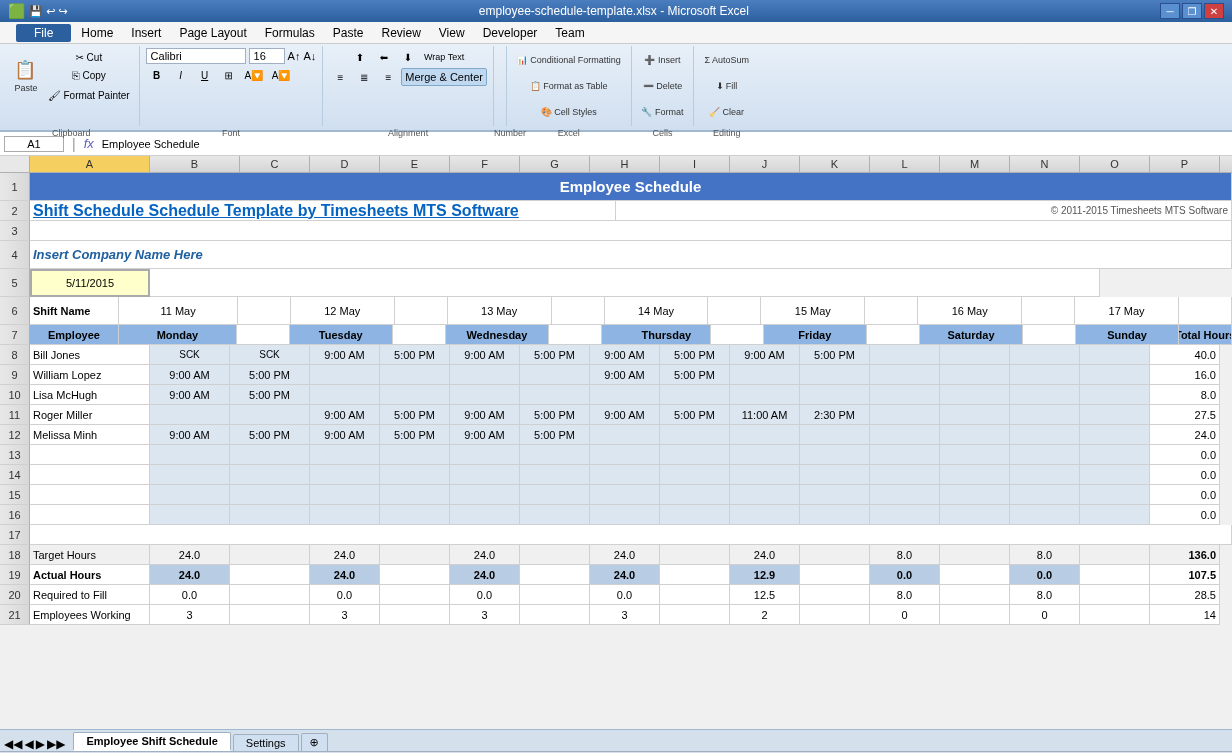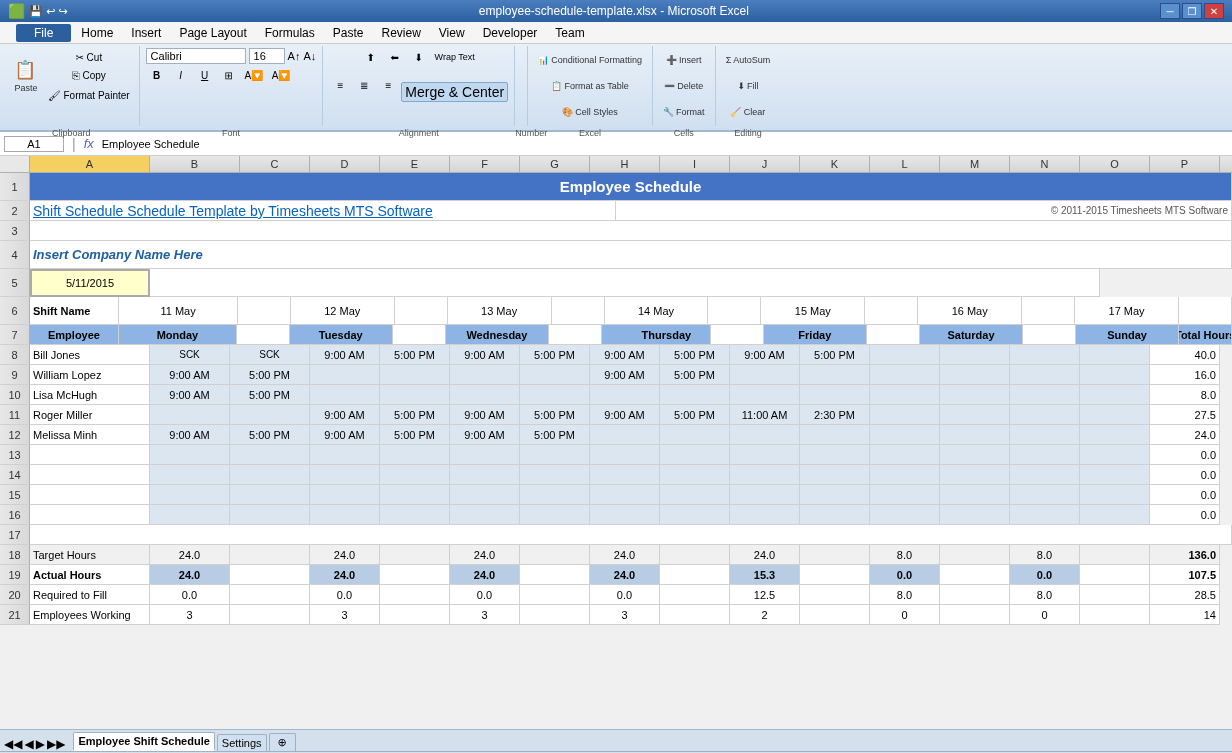--- a/index.html
+++ b/index.html
@@ -267,21 +267,21 @@
       border-top: 1px solid #a0b8d0;
       height: 22px;
       display: flex;
       align-items: flex-end;
       padding: 0 4px;
     }
     .sheet-tab {
       background: white;
       border: 1px solid #a0b0c0;
       border-bottom: none;
-      padding: 2px 4px;
+      padding: 2px 12px;
       font-size: 11px;
       cursor: pointer;
       border-radius: 2px 2px 0 0;
       margin-right: 2px;
     }
     .sheet-tab.active {
       background: white;
       font-weight: bold;
       border-bottom: 2px solid white;
     }
@@ -305,21 +305,22 @@
     .fmt-bold { font-weight: bold; }
     .fmt-italic { font-style: italic; }
     .fmt-underline { text-decoration: underline; }
     .h-normal { height: 20px; }
     .h-section { height: 28px; }
 
     
     .link-style {
       color: #0563c1;
       text-decoration: underline;
-      font-size: 14px;
+      font-size: 16px;
+      font-weight: bold;
     }
     .copyright-text {
       font-size: 10px;
       color: #555;
     }
   </style>
 </head>
 <body>
 
 <div id="title-bar">
@@ -391,21 +392,21 @@
         <div style="display:flex;gap:2px;">
           <div class="ribbon-btn-small">⬆</div>
           <div class="ribbon-btn-small">⬅</div>
           <div class="ribbon-btn-small">⬇</div>
           <div class="ribbon-btn-small" style="font-size:9px;">Wrap Text</div>
         </div>
         <div style="display:flex;gap:2px;">
           <div class="ribbon-btn-small">≡</div>
           <div class="ribbon-btn-small">≣</div>
           <div class="ribbon-btn-small">≡</div>
-          <div class="ribbon-btn-small" style="font-size:14px;background:#c0d8f0;border:1px solid #80a8c8;margin-top:14px;">Merge &amp; Center</div>
+          <div class="ribbon-btn-small" style="font-size:11px;background:#c0d8f0;border:1px solid #80a8c8;">Merge &amp; Center</div>
         </div>
       </div>
       <span class="ribbon-group-label">Alignment</span>
     </div>
 
     <div class="ribbon-group">
       <span class="ribbon-group-label">Number</span>
     </div>
 
     <div class="ribbon-group">
@@ -770,21 +771,21 @@
       <div class="row-num">19</div>
       <div class="grid-cell bold" style="width:120px;">Actual Hours</div>
       <div class="grid-cell actual-hours" style="width:80px;">24.0</div>
       <div class="grid-cell" style="width:80px;"></div>
       <div class="grid-cell actual-hours" style="width:70px;">24.0</div>
       <div class="grid-cell" style="width:70px;"></div>
       <div class="grid-cell actual-hours" style="width:70px;">24.0</div>
       <div class="grid-cell" style="width:70px;"></div>
       <div class="grid-cell actual-hours" style="width:70px;">24.0</div>
       <div class="grid-cell" style="width:70px;"></div>
-      <div class="grid-cell actual-hours" style="width:70px;">15.3</div>
+      <div class="grid-cell actual-hours" style="width:70px;">12.9</div>
       <div class="grid-cell" style="width:70px;"></div>
       <div class="grid-cell actual-hours" style="width:70px;">0.0</div>
       <div class="grid-cell" style="width:70px;"></div>
       <div class="grid-cell actual-hours" style="width:70px;">0.0</div>
       <div class="grid-cell" style="width:70px;"></div>
       <div class="grid-cell bold right" style="width:70px;">107.5</div>
     </div>
 
     <div class="grid-row h-normal">
       <div class="row-num">20</div>

